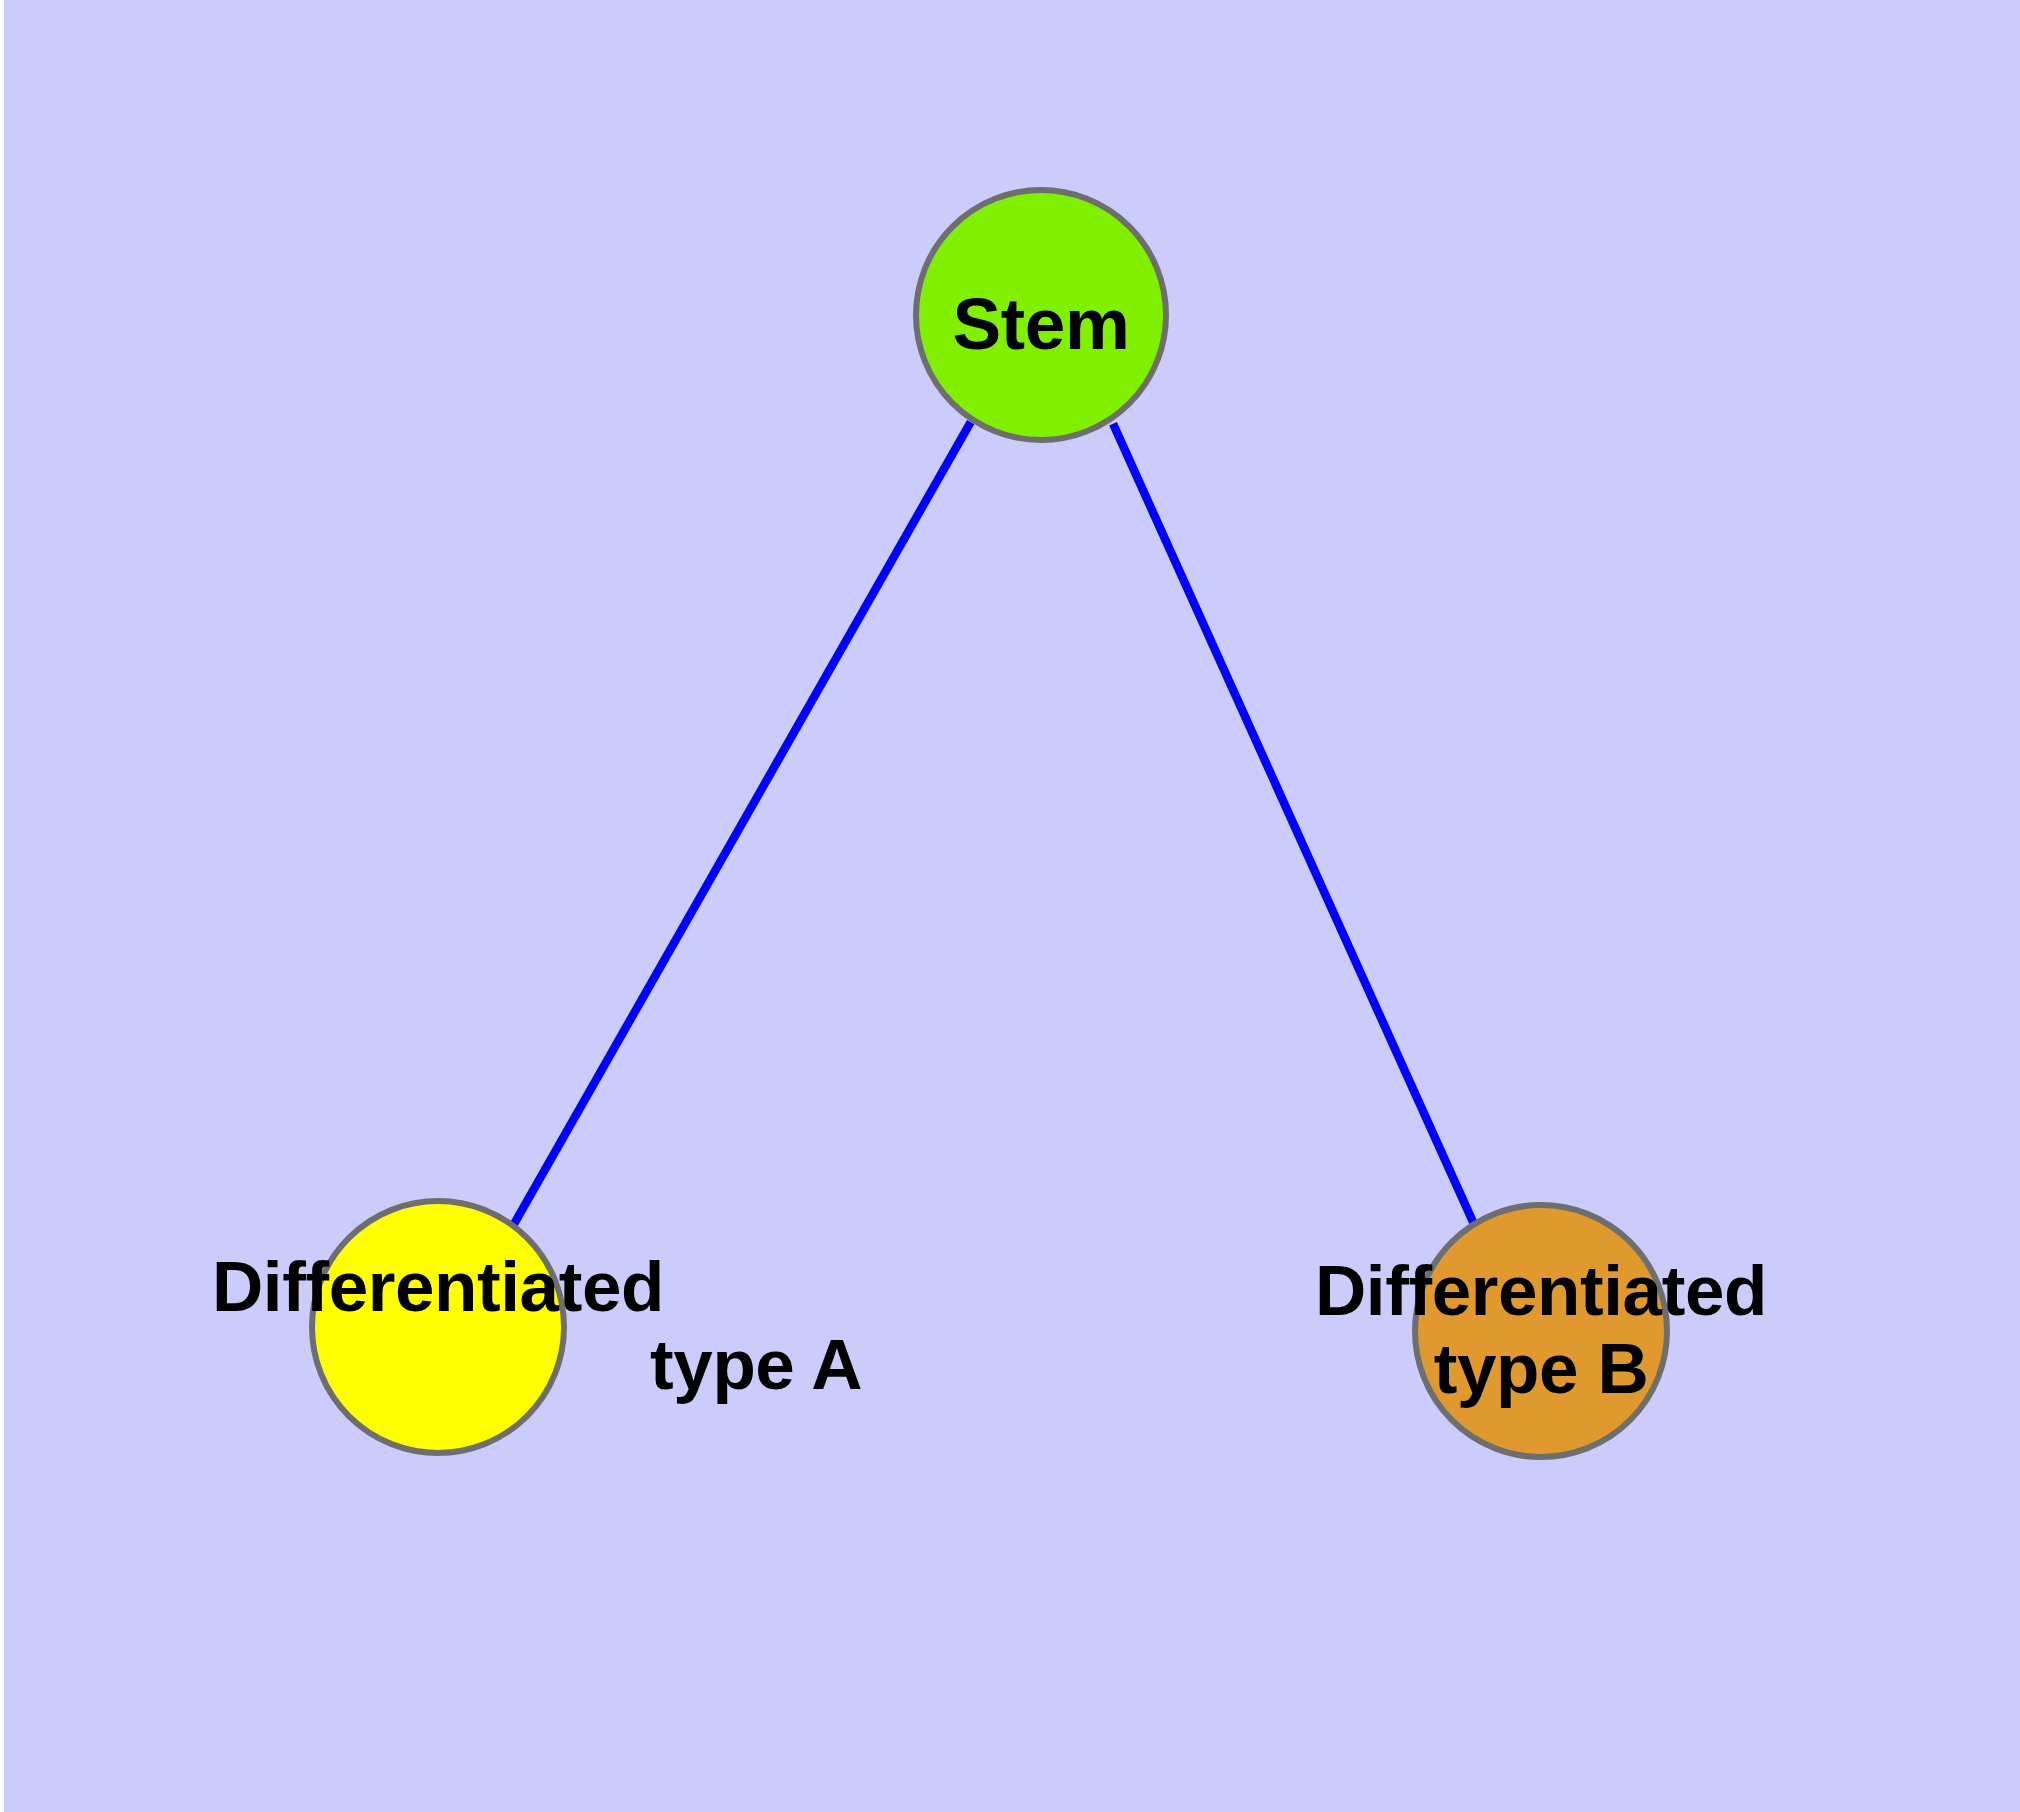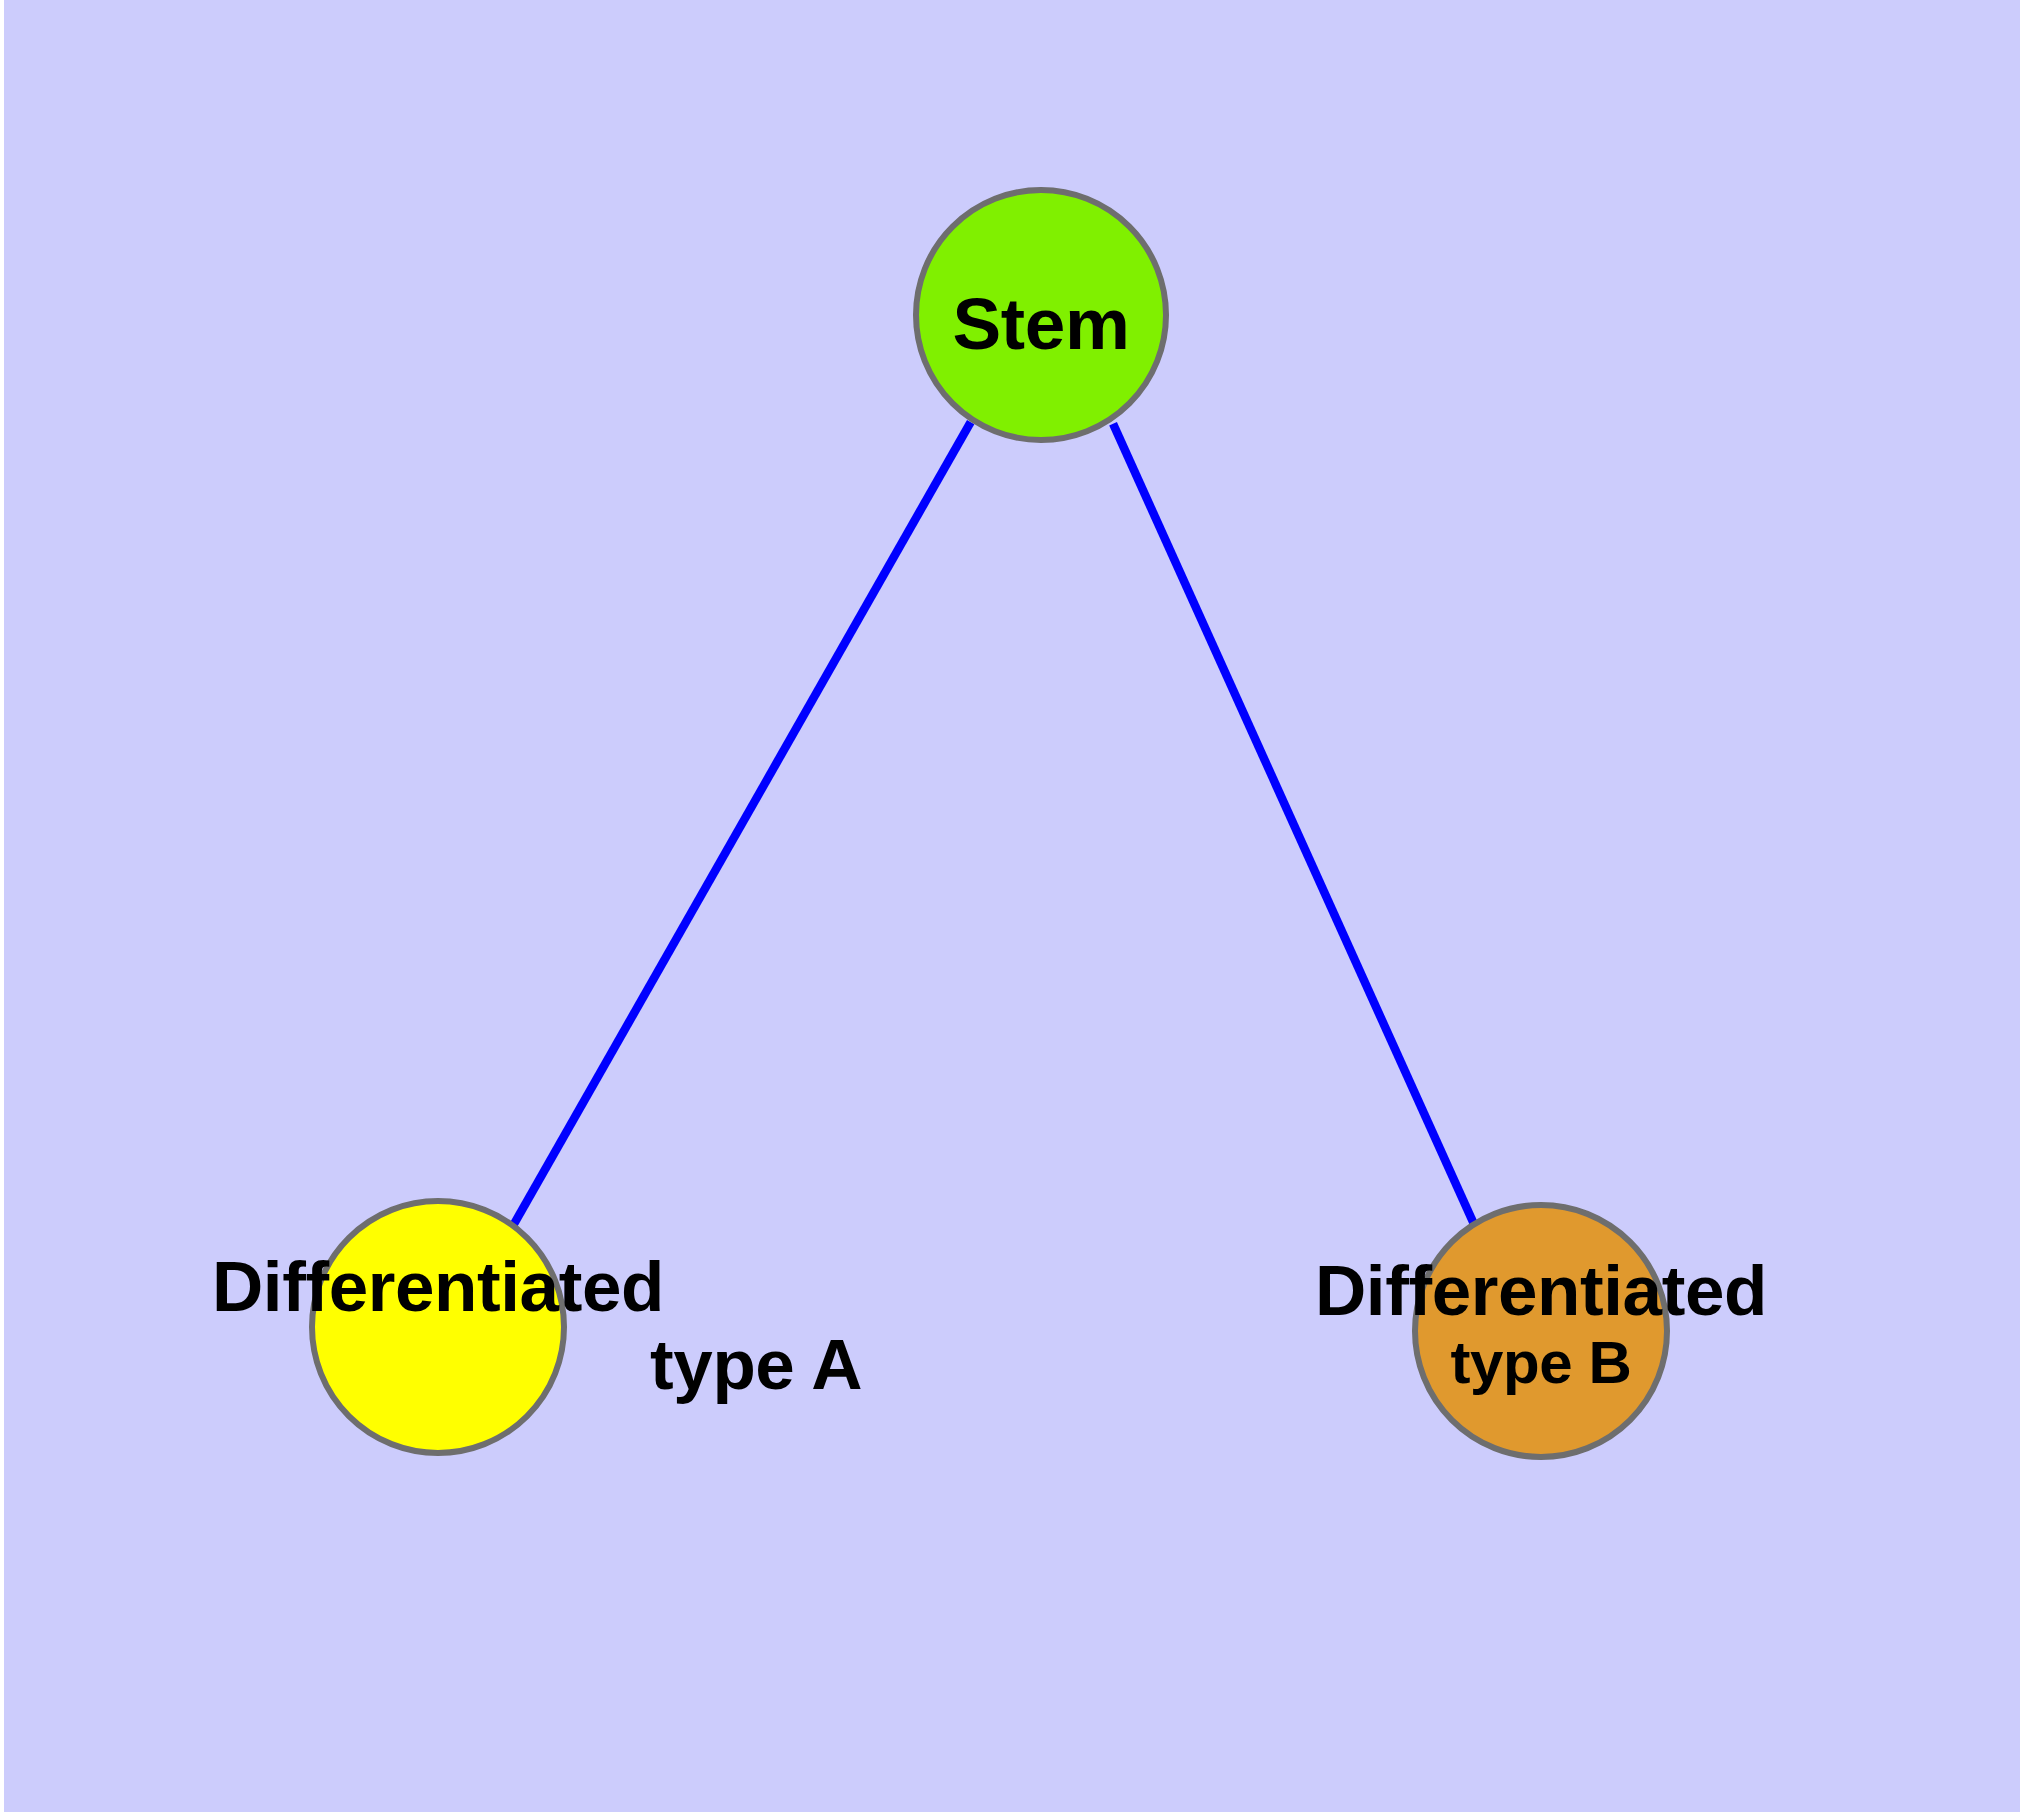--- a/index.html
+++ b/index.html
@@ -69,17 +69,17 @@
 
   <div class="node-group" style="left:309px; top:1198px; width:258px; height:258px;">
     <div class="node-circle" style="left:0; top:0; width:258px; height:258px; background:#ffff00;"></div>
     <div class="node-label" style="left:-295px; top:51px; width:848px; font-size:71px;">Differentiated</div>
     <div class="node-label" style="left:-295px; top:129px; width:848px; font-size:71px;text-align:right;">type A</div>
   </div>
 
   <div class="node-group" style="left:1412px; top:1202px; width:258px; height:258px;">
     <div class="node-circle" style="left:0; top:0; width:258px; height:258px; background:#e0992e;"></div>
     <div class="node-label" style="left:-295px; top:51px; width:848px; font-size:71px;">Differentiated</div>
-    <div class="node-label" style="left:-295px; top:129px; width:848px; font-size:60px;">type B</div>
+    <div class="node-label" style="left:-295px; top:129px; width:848px; font-size:71px;">type B</div>
   </div>
 
 </div>
 
 
 </body></html>

